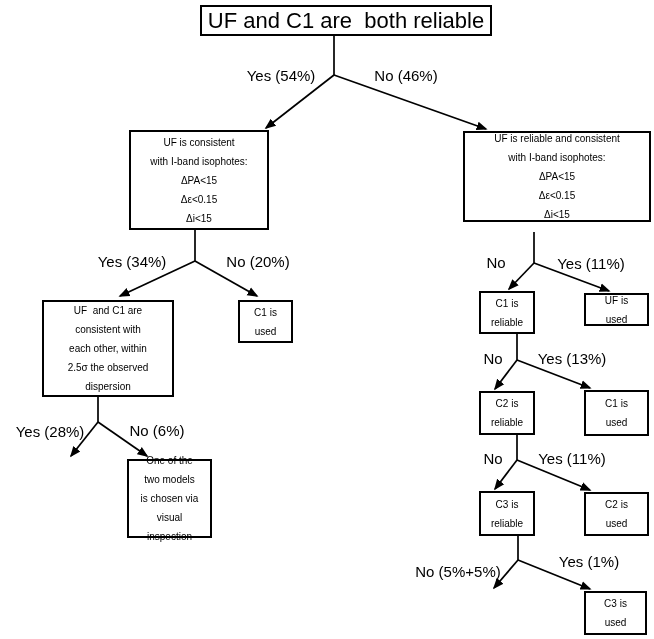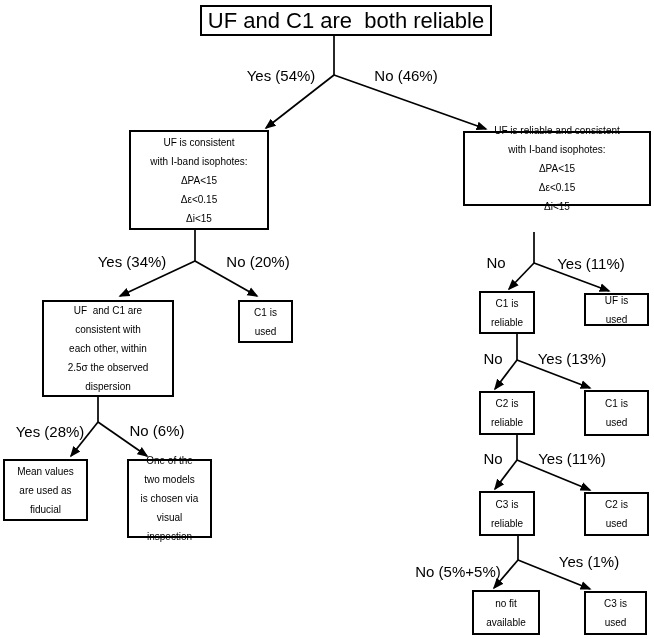--- a/index.html
+++ b/index.html
@@ -81,46 +81,41 @@
   </div>
 
   <div class="box" style="left:129px;top:130px;width:140px;height:100px">
     <div class="bl">UF is consistent</div>
     <div class="bl">with I-band isophotes:</div>
     <div class="bl">ΔPA&lt;15</div>
     <div class="bl">Δε&lt;0.15</div>
     <div class="bl">Δi&lt;15</div>
   </div>
 
-  <div class="box" style="left:463px;top:131px;width:188px;height:75px">
+  <div class="box" style="left:463px;top:131px;width:188px;height:91px">
     <div class="bl">UF is reliable and consistent</div>
     <div class="bl">with I-band isophotes:</div>
     <div class="bl">ΔPA&lt;15</div>
     <div class="bl">Δε&lt;0.15</div>
     <div class="bl">Δi&lt;15</div>
   </div>
 
   <div class="box" style="left:42px;top:300px;width:132px;height:97px">
     <div class="bl">UF  and C1 are</div>
     <div class="bl">consistent with</div>
     <div class="bl">each other, within</div>
     <div class="bl">2.5σ the observed</div>
     <div class="bl">dispersion</div>
   </div>
 
   <div class="box" style="left:238px;top:300px;width:55px;height:43px">
     <div class="bl">C1 is</div>
     <div class="bl">used</div>
   </div>
 
-  <div class="box" style="left:3px;top:459px;width:85px;height:62px">
-    <div class="bl">Mean values</div>
-    <div class="bl">are used as</div>
-    <div class="bl">fiducial</div>
-  </div>
 
   <div class="box" style="left:127px;top:459px;width:85px;height:79px">
     <div class="bl">One of the</div>
     <div class="bl">two models</div>
     <div class="bl">is chosen via</div>
     <div class="bl">visual</div>
     <div class="bl">inspection</div>
   </div>
 
   <div class="box" style="left:479px;top:291px;width:56px;height:43px">
@@ -146,24 +141,20 @@
   <div class="box" style="left:479px;top:491px;width:56px;height:45px">
     <div class="bl">C3 is</div>
     <div class="bl">reliable</div>
   </div>
 
   <div class="box" style="left:584px;top:492px;width:65px;height:44px">
     <div class="bl">C2 is</div>
     <div class="bl">used</div>
   </div>
 
-  <div class="box" style="left:472px;top:590px;width:68px;height:45px">
-    <div class="bl">no fit</div>
-    <div class="bl">available</div>
-  </div>
 
   <div class="box" style="left:584px;top:591px;width:63px;height:44px">
     <div class="bl">C3 is</div>
     <div class="bl">used</div>
   </div>
 
   <span class="edge-label" style="left:281px;top:75px">Yes (54%)</span>
   <span class="edge-label" style="left:406px;top:75px">No (46%)</span>
   <span class="edge-label" style="left:132px;top:261px">Yes (34%)</span>
   <span class="edge-label" style="left:258px;top:261px">No (20%)</span>

